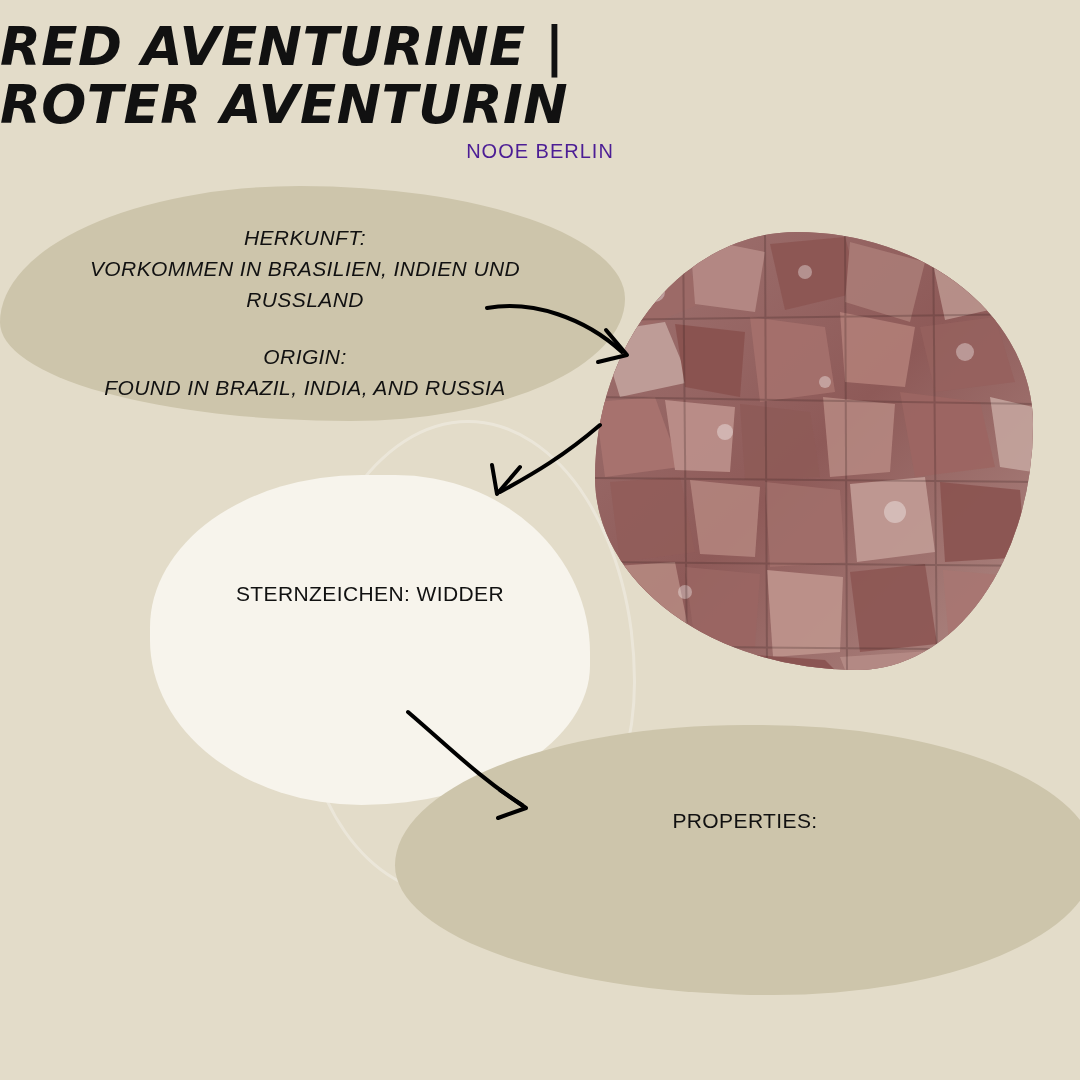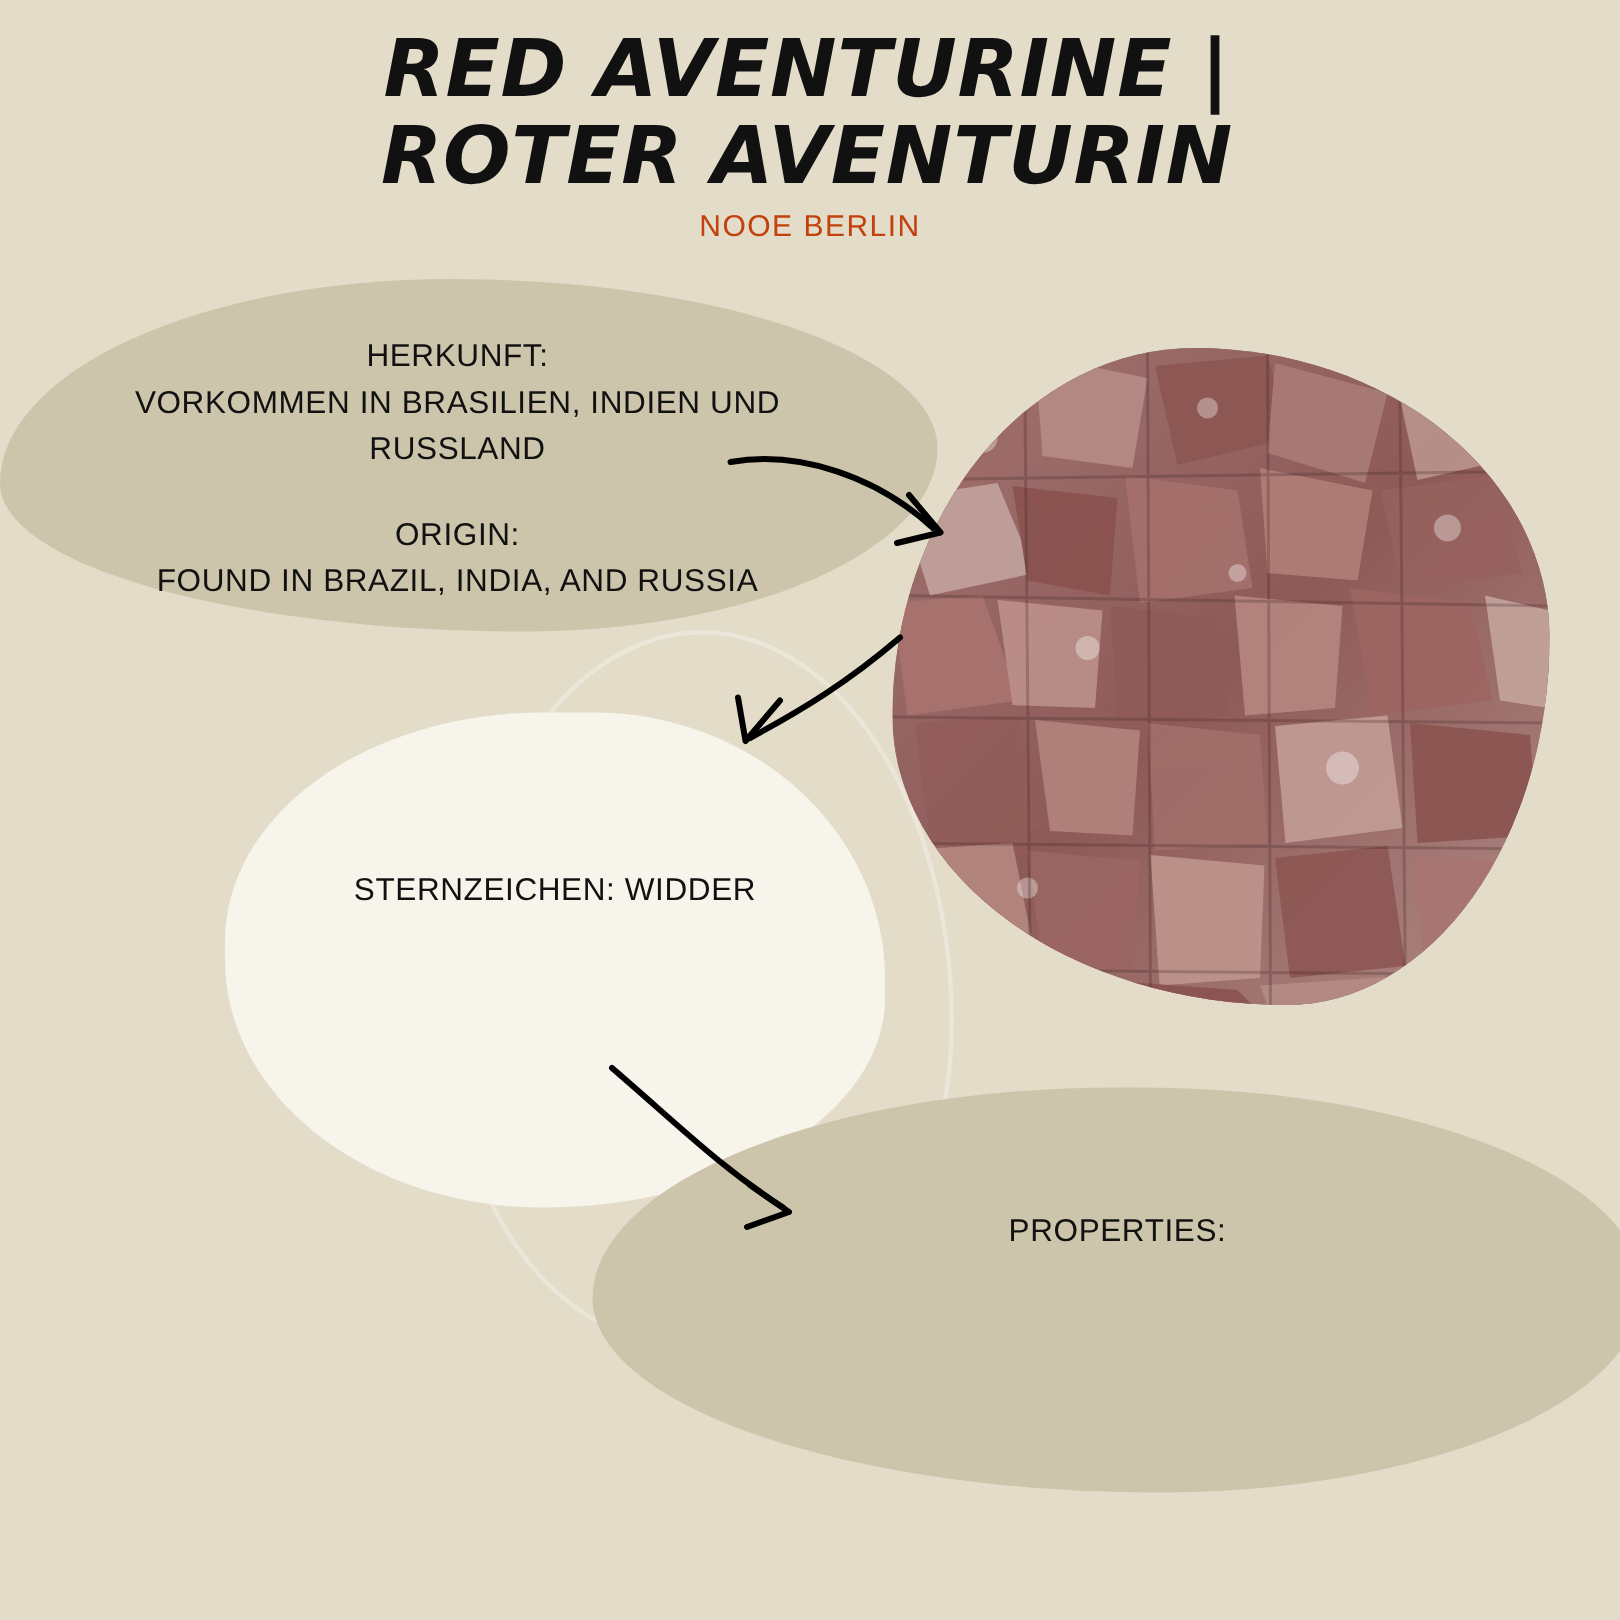--- a/index.html
+++ b/index.html
@@ -31,40 +31,39 @@
     border: 3px solid rgba(255,255,255,0.30);
     border-radius: 50% 50% 45% 45% / 55% 55% 45% 45%;
     z-index: 0;
   }
 
   .title {
     position: absolute;
     left: 0;
     top: 18px;
     width: 1076px;
-    text-align: center;
     font-family: "DejaVu Sans", sans-serif;
     font-weight: bold;
     font-style: italic;
     font-size: 53px;
     line-height: 58px;
     letter-spacing: 0.5px;
     color: #111111;
     z-index: 5;
     text-transform: uppercase;
   }
   .subtitle {
     position: absolute;
     left: 0;
     top: 140px;
     width: 1080px;
     text-align: center;
     font-size: 20px;
     letter-spacing: 1px;
-    color: #c2410c;
+    color: #4c1d95;
     z-index: 5;
     text-transform: uppercase;
   }
 
   .blob {
     position: absolute;
     z-index: 1;
   }
 
   
@@ -105,20 +104,21 @@
     letter-spacing: 0.4px;
     text-transform: uppercase;
   }
   .blob-text .para { margin: 0 0 26px 0; }
   .blob-text .para:last-child { margin-bottom: 0; }
 
   .text-origin {
     left: 40px;
     top: 222px;
     width: 530px;
+    font-style: italic;
   }
   .text-zodiac {
     left: 160px;
     top: 578px;
     width: 420px;
     text-align: center;
   }
   .text-properties {
     left: 430px;
     top: 805px;

